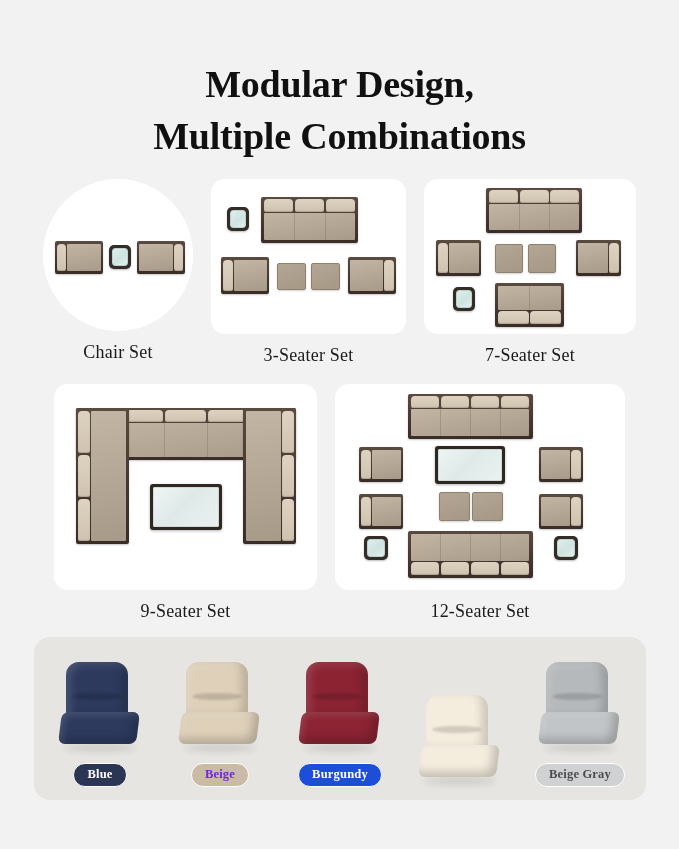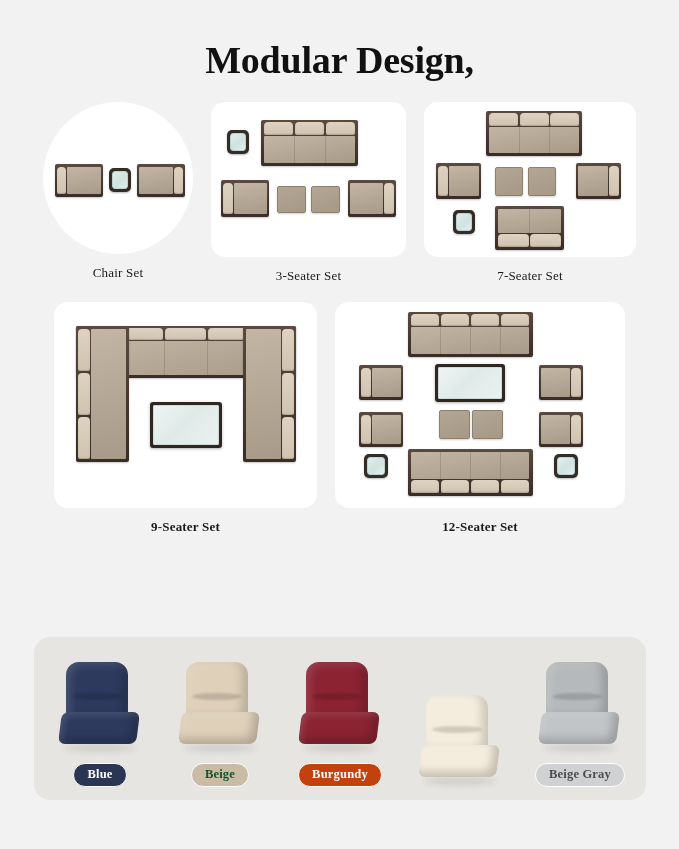--- a/index.html
+++ b/index.html
@@ -10,55 +10,56 @@
     background: #f2f2f2;
     font-family: "Liberation Serif", "DejaVu Serif", serif;
     overflow: hidden;
     position: relative;
   }
 
   
   .title-block {
     text-align: center;
     padding-top: 34px;
+    margin-top: 24px;
   }
   .title-line {
     font-family: "Liberation Serif", "DejaVu Serif", serif;
     font-weight: 700;
     font-size: 38px;
     line-height: 1.38;
     color: #111111;
     letter-spacing: -0.2px;
   }
 
   
   .config-row {
     display: flex;
     justify-content: center;
     align-items: flex-start;
     gap: 18px;
     margin-top: 16px;
   }
-  .config-row.row2 { margin-top: 18px; font-weight: bold; }
+  .config-row.row2 { margin-top: 18px; }
 
   .config-cell { display: flex; flex-direction: column; align-items: center; }
 
   .card {
     background: #ffffff;
     border-radius: 14px;
     position: relative;
   }
   .card.circle {
     border-radius: 50%;
     background: #ffffff;
   }
 
   .card-label {
     margin-top: 11px;
-    font-size: 13px;
+    font-size: 18px;
     color: #1a1a1a;
     font-family: "Liberation Serif", "DejaVu Serif", serif;
     letter-spacing: 0.2px;
     text-align: center;
   }
 
   
   .card-chair   { width: 150px; height: 152px; }
   .card-5       { width: 195px; height: 155px; }
   .card-7       { width: 212px; height: 155px; }
@@ -202,20 +203,21 @@
     white-space: nowrap;
     border: 1.5px solid #ffffff;
     letter-spacing: 0.2px;
   }
 </style>
 </head>
 <body>
 
 <div class="title-block">
   <div class="title-line">Modular Design,</div>
+  <div class="title-line">Multiple Combinations</div>
 </div>
 
 <div class="config-row row1">
 
   <div class="config-cell">
     <div class="card circle card-chair">
       <div class="stage">
 
         <div class="frame" style="left:12px;top:62px;width:48px;height:33px;">
           <div class="backrest" style="left:2px;top:3px;width:9px;height:27px;"></div>
@@ -428,31 +430,31 @@
       <div class="pill" style="background:#2b3655;color:#ffffff;">Blue</div>
     </div>
 
     <div class="swatch">
       <div class="cushion">
         <div class="shadow"></div>
         <div class="back" style="background:#ded0b9;"></div>
         <div class="crease"></div>
         <div class="seatc" style="background:#ded0b9;"></div>
       </div>
-      <div class="pill" style="background:#c9bba4;color:#14532d;">Beige</div>
+      <div class="pill" style="background:#c9bba4;color:#6d28d9;">Beige</div>
     </div>
 
     <div class="swatch">
       <div class="cushion">
         <div class="shadow"></div>
         <div class="back" style="background:#8b2333;"></div>
         <div class="crease"></div>
         <div class="seatc" style="background:#8b2333;"></div>
       </div>
-      <div class="pill" style="background:#c2410c;color:#ffffff;">Burgundy</div>
+      <div class="pill" style="background:#1d4ed8;color:#ffffff;">Burgundy</div>
     </div>
 
     <div class="swatch">
       <div class="cushion">
         <div class="shadow"></div>
         <div class="back" style="background:#f4ecdd;"></div>
         <div class="crease"></div>
         <div class="seatc" style="background:#f4ecdd;"></div>
       </div>
     </div>

